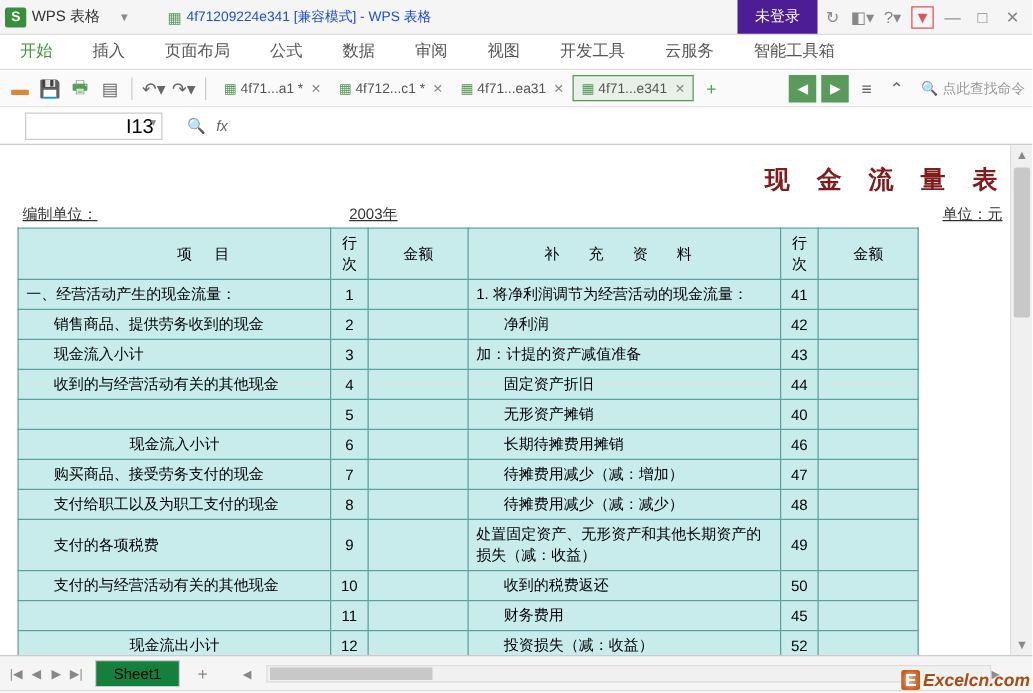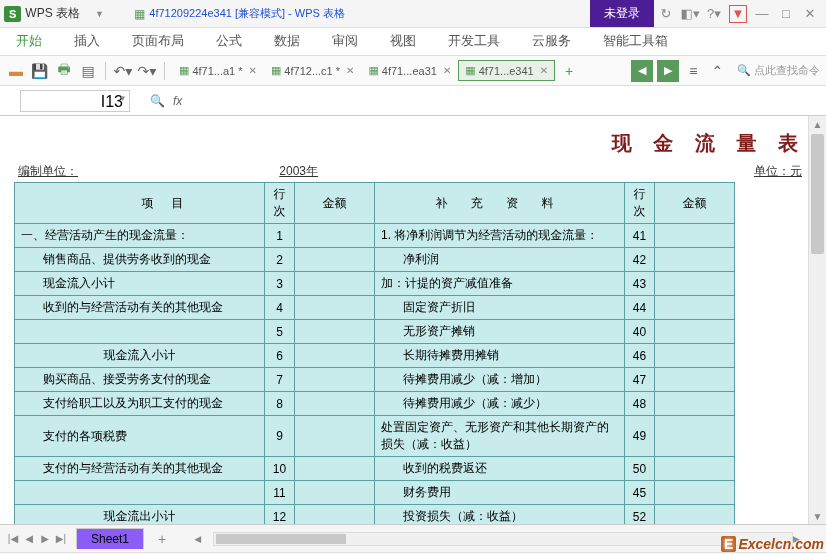--- a/index.html
+++ b/index.html
@@ -59,21 +59,21 @@
     
     .vscroll { position: absolute; right: 0; top: 0; bottom: 0; width: 18px; background: #f0f0f0; border-left: 1px solid #ddd; }
     .vscroll .thumb { position: absolute; left: 2px; right: 2px; top: 18px; height: 120px; background: #c8c8c8; border-radius: 2px; }
     .vscroll .arr { position: absolute; left: 0; right: 0; height: 16px; display: flex; align-items: center; justify-content: center; color: #888; font-size: 10px; }
     .vscroll .arr.up { top: 0; }
     .vscroll .arr.down { bottom: 0; }
     
     .sheet-tabs { height: 28px; display: flex; align-items: center; border-top: 1px solid #ccc; background: #f5f5f5; padding: 0 6px; }
     .sheet-nav { display: flex; gap: 2px; margin-right: 8px; }
     .sheet-nav span { width: 14px; text-align: center; color: #888; cursor: pointer; font-size: 10px; }
-    .sheet-tab { background: #8b5cf6; border: 1px solid #ccc; border-bottom: none; padding: 3px 14px; font-size: 12px; cursor: pointer; }
+    .sheet-tab { background: #15803d; border: 1px solid #ccc; border-bottom: none; padding: 3px 14px; font-size: 12px; cursor: pointer; }
     .sheet-add { margin-left: 6px; color: #888; cursor: pointer; font-size: 14px; padding: 2px 8px; }
     .hscroll { flex: 1; height: 14px; background: #f0f0f0; margin-left: 12px; border: 1px solid #ddd; position: relative; }
     .hscroll .thumb { position: absolute; left: 2px; top: 1px; bottom: 1px; width: 130px; background: #c8c8c8; }
     
     .statusbar { height: 28px; display: flex; align-items: center; background: #fafafa; border-top: 1px solid #ddd; padding: 0 10px; gap: 12px; }
     .statusbar .sp { flex: 1; }
     
     .watermark { position: absolute; right: 2px; bottom: 2px; color: #a94c12; font-size: 14px; font-style: italic; font-weight: bold; text-shadow: 0 0 4px #fff; pointer-events: none; }
     .watermark .e { background: #c25a1a; color: #fff; padding: 0 3px; border-radius: 2px; font-style: normal; margin-right: 2px; }
   </style>

